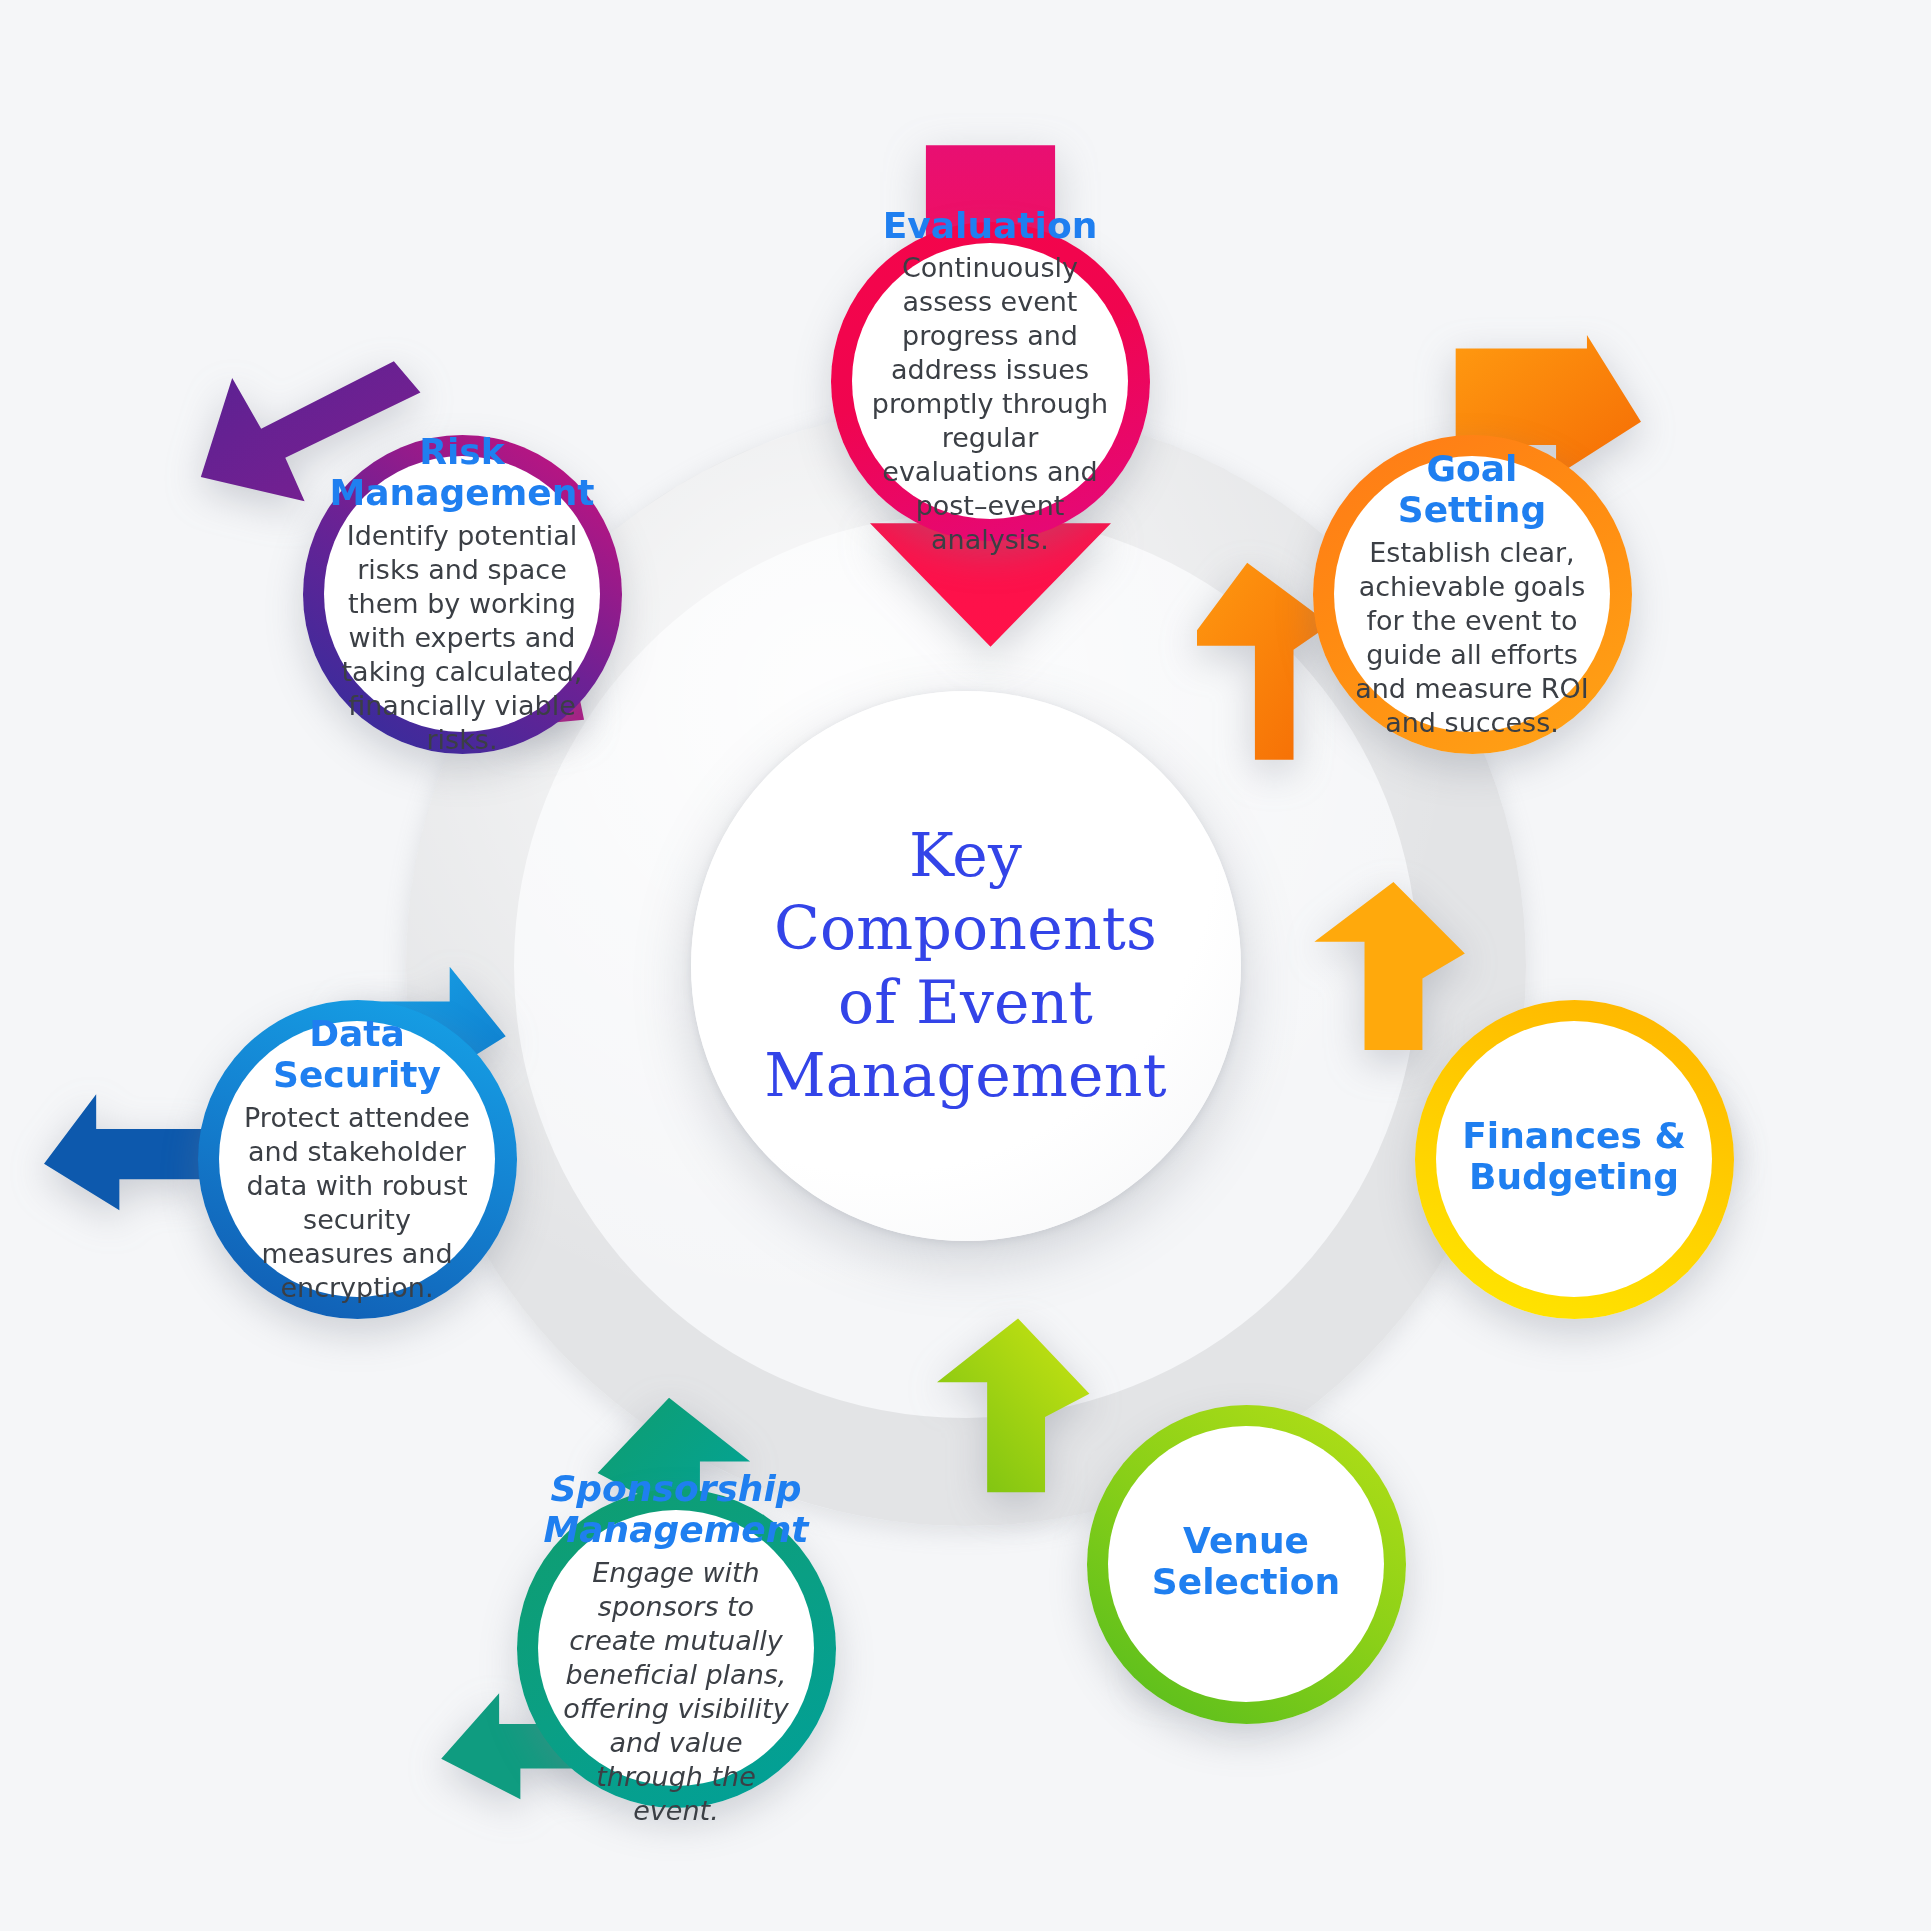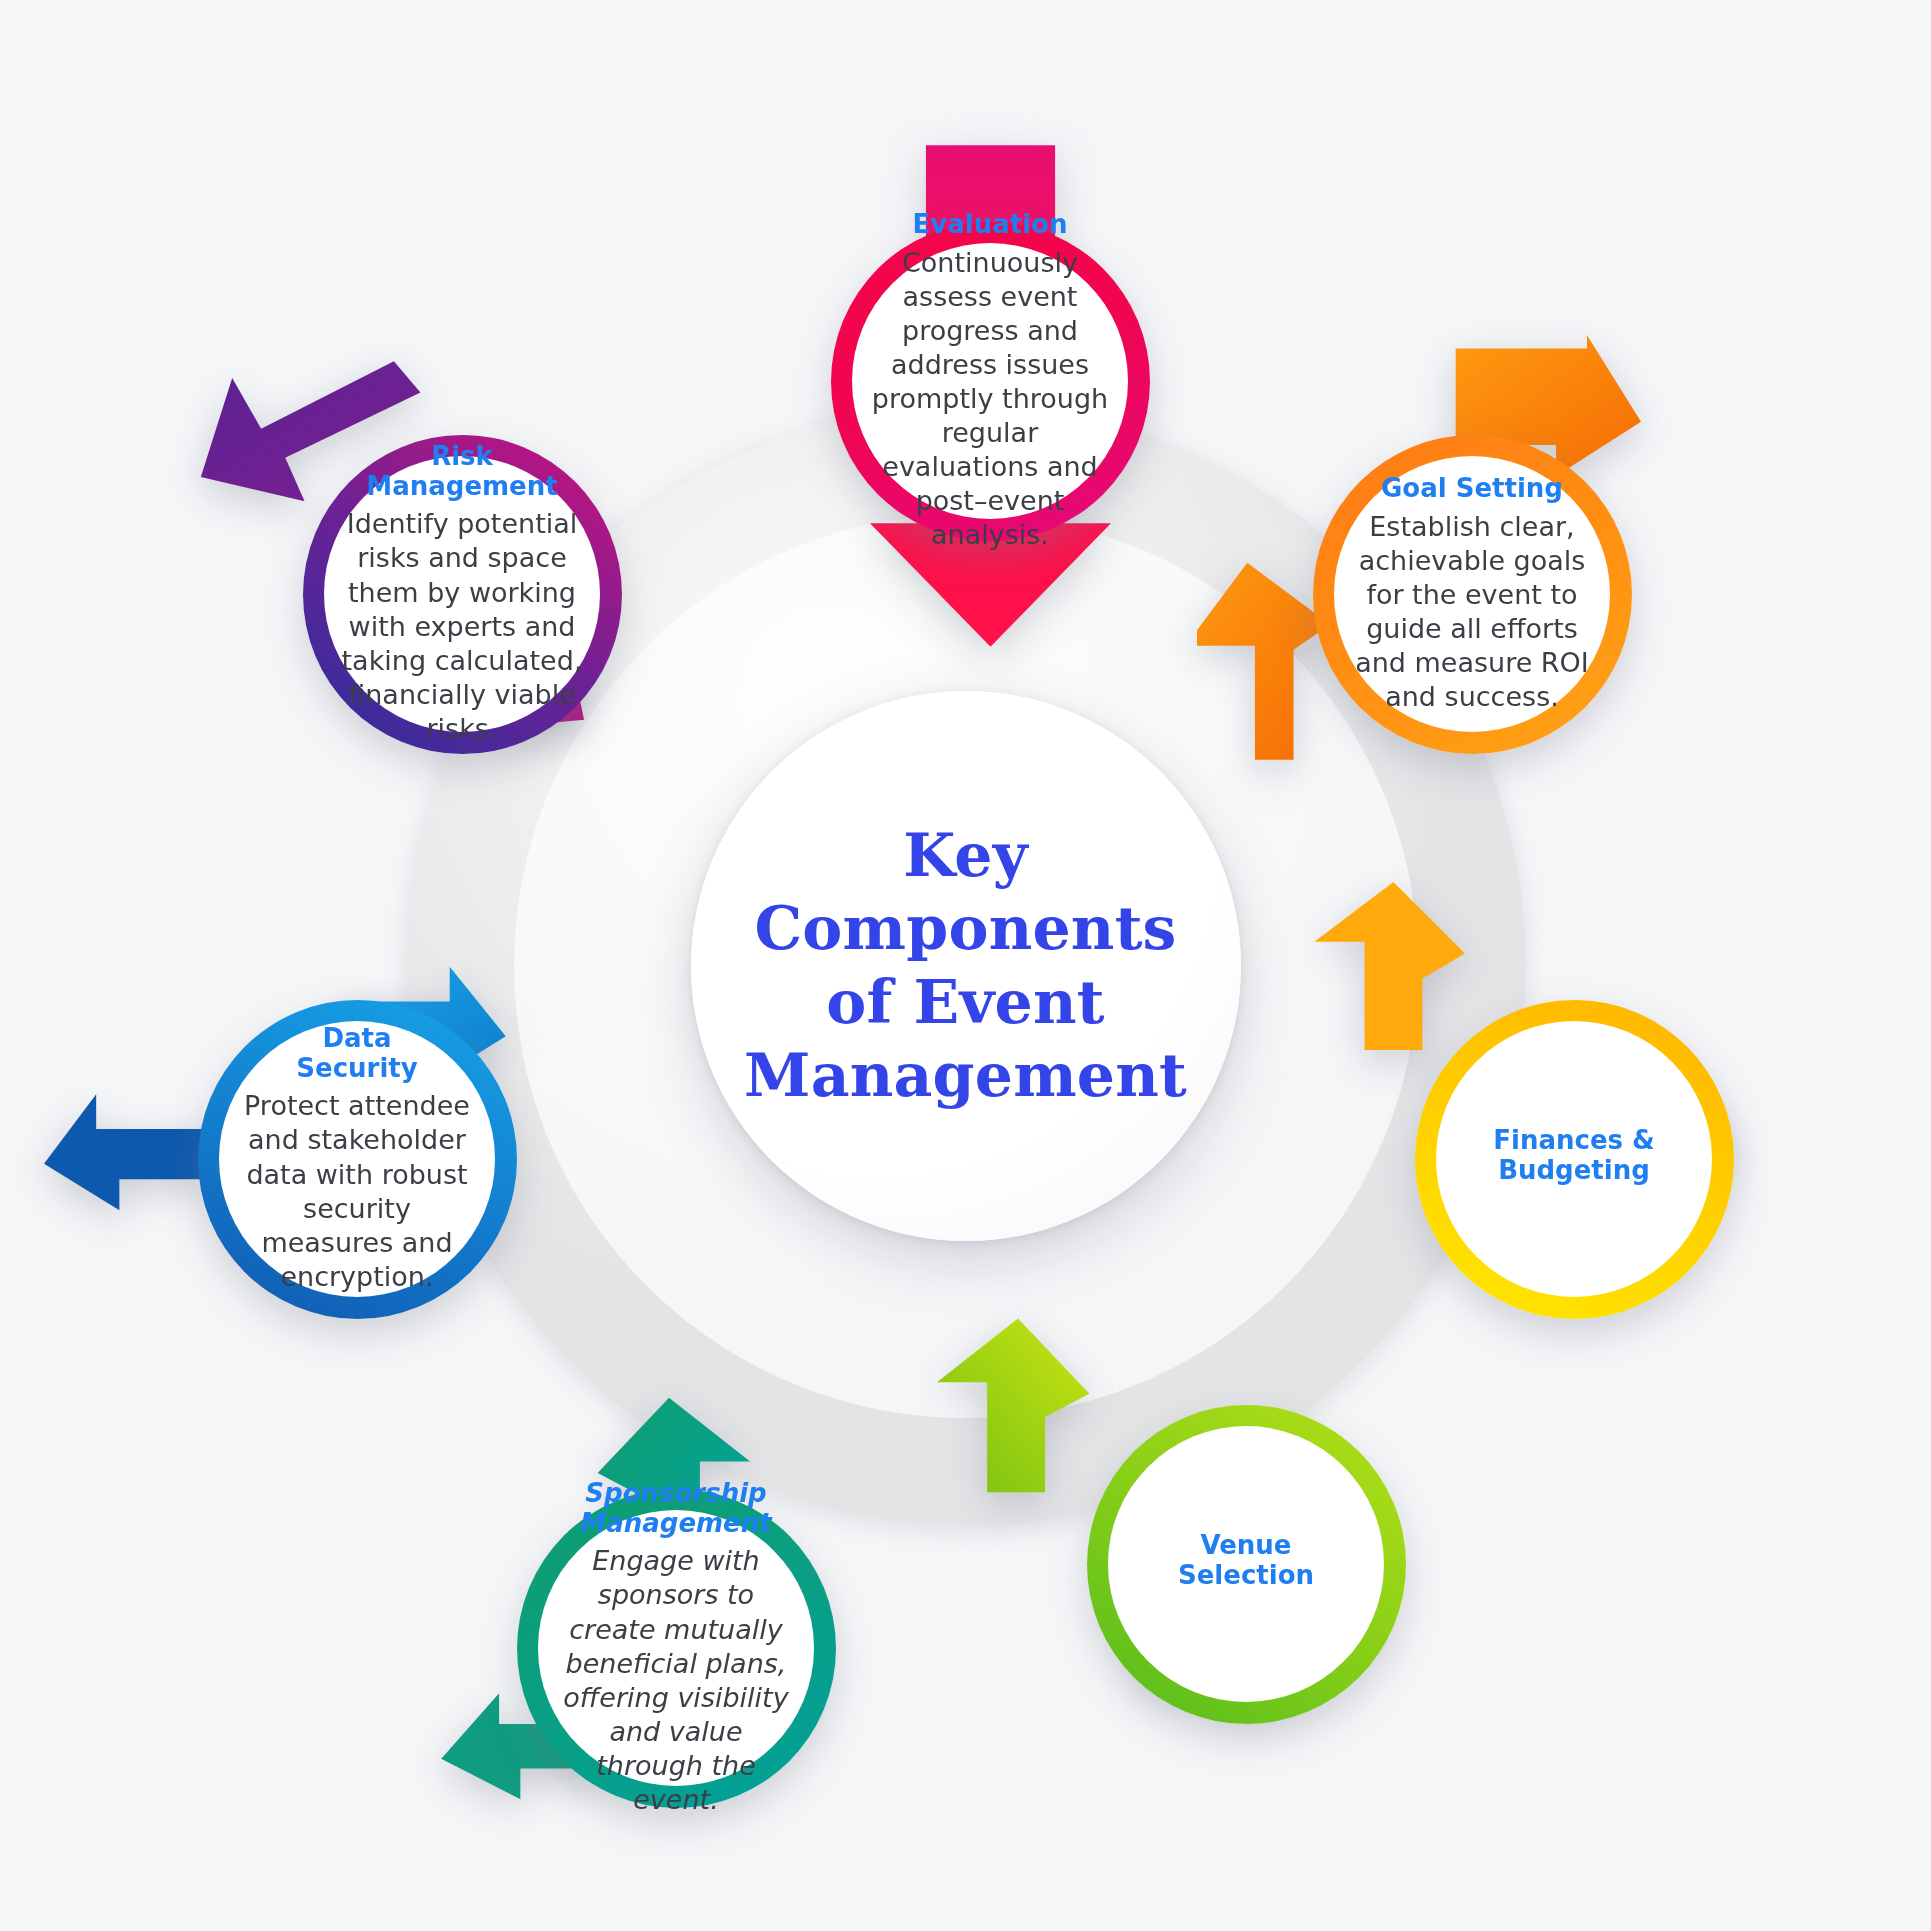--- a/index.html
+++ b/index.html
@@ -52,21 +52,21 @@
     border-radius: 50%;
     background: radial-gradient(circle at 34% 26%, #ffffff 0%, #ffffff 62%, #f3f4f6 100%);
     box-shadow: 0 19.3px 56px rgba(120,126,140,0.30), 0 1.9px 9.7px rgba(120,126,140,0.18);
     display: flex;
     align-items: center;
     justify-content: center;
     z-index: 40;
   }
   .hub-title {
     font-family: "DejaVu Serif", serif;
-    font-weight: bold;
+    font-weight: normal;
     font-size: 60px;
     line-height: 1.22;
     color: #3344e8;
     text-align: center;
     white-space: pre-line;
     letter-spacing: 0.2px;
   }
 
   
   .node {
@@ -99,21 +99,21 @@
     flex-direction: column;
     align-items: center;
     justify-content: center;
     padding: 0 15.4px;
     box-sizing: border-box;
     text-align: center;
   }
   .node-title {
     font-family: "DejaVu Sans", sans-serif;
     font-weight: bold;
-    font-size: 26px;
+    font-size: 36px;
     line-height: 1.14;
     color: #1f7ff0;
     margin-bottom: 5.8px;
     white-space: pre-line;
   }
   .node-desc {
     font-family: "DejaVu Sans", sans-serif;
     font-size: 27px;
     line-height: 1.26;
     color: #3b3f45;

